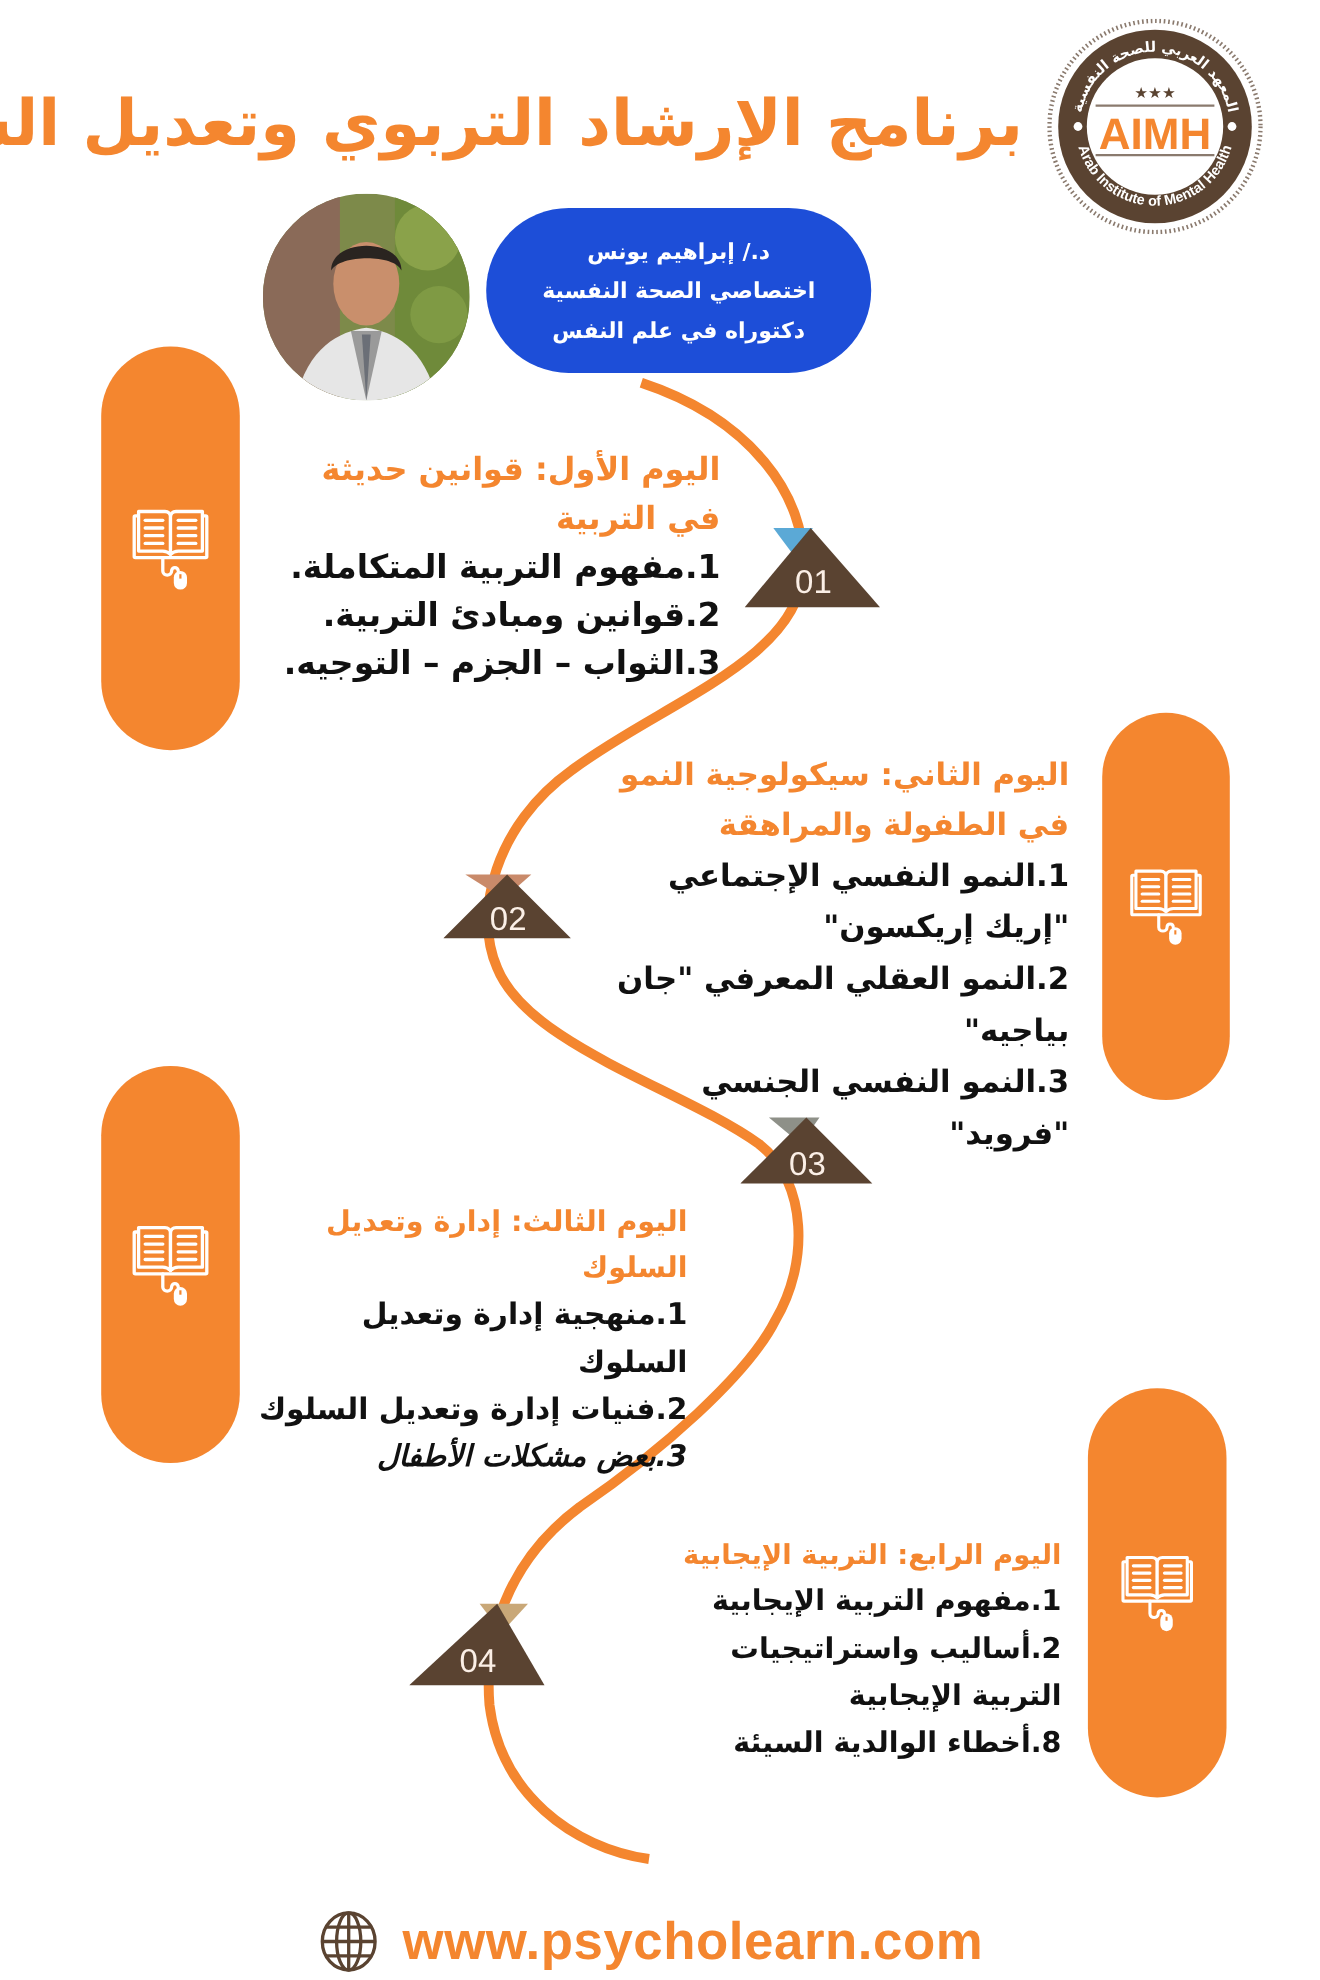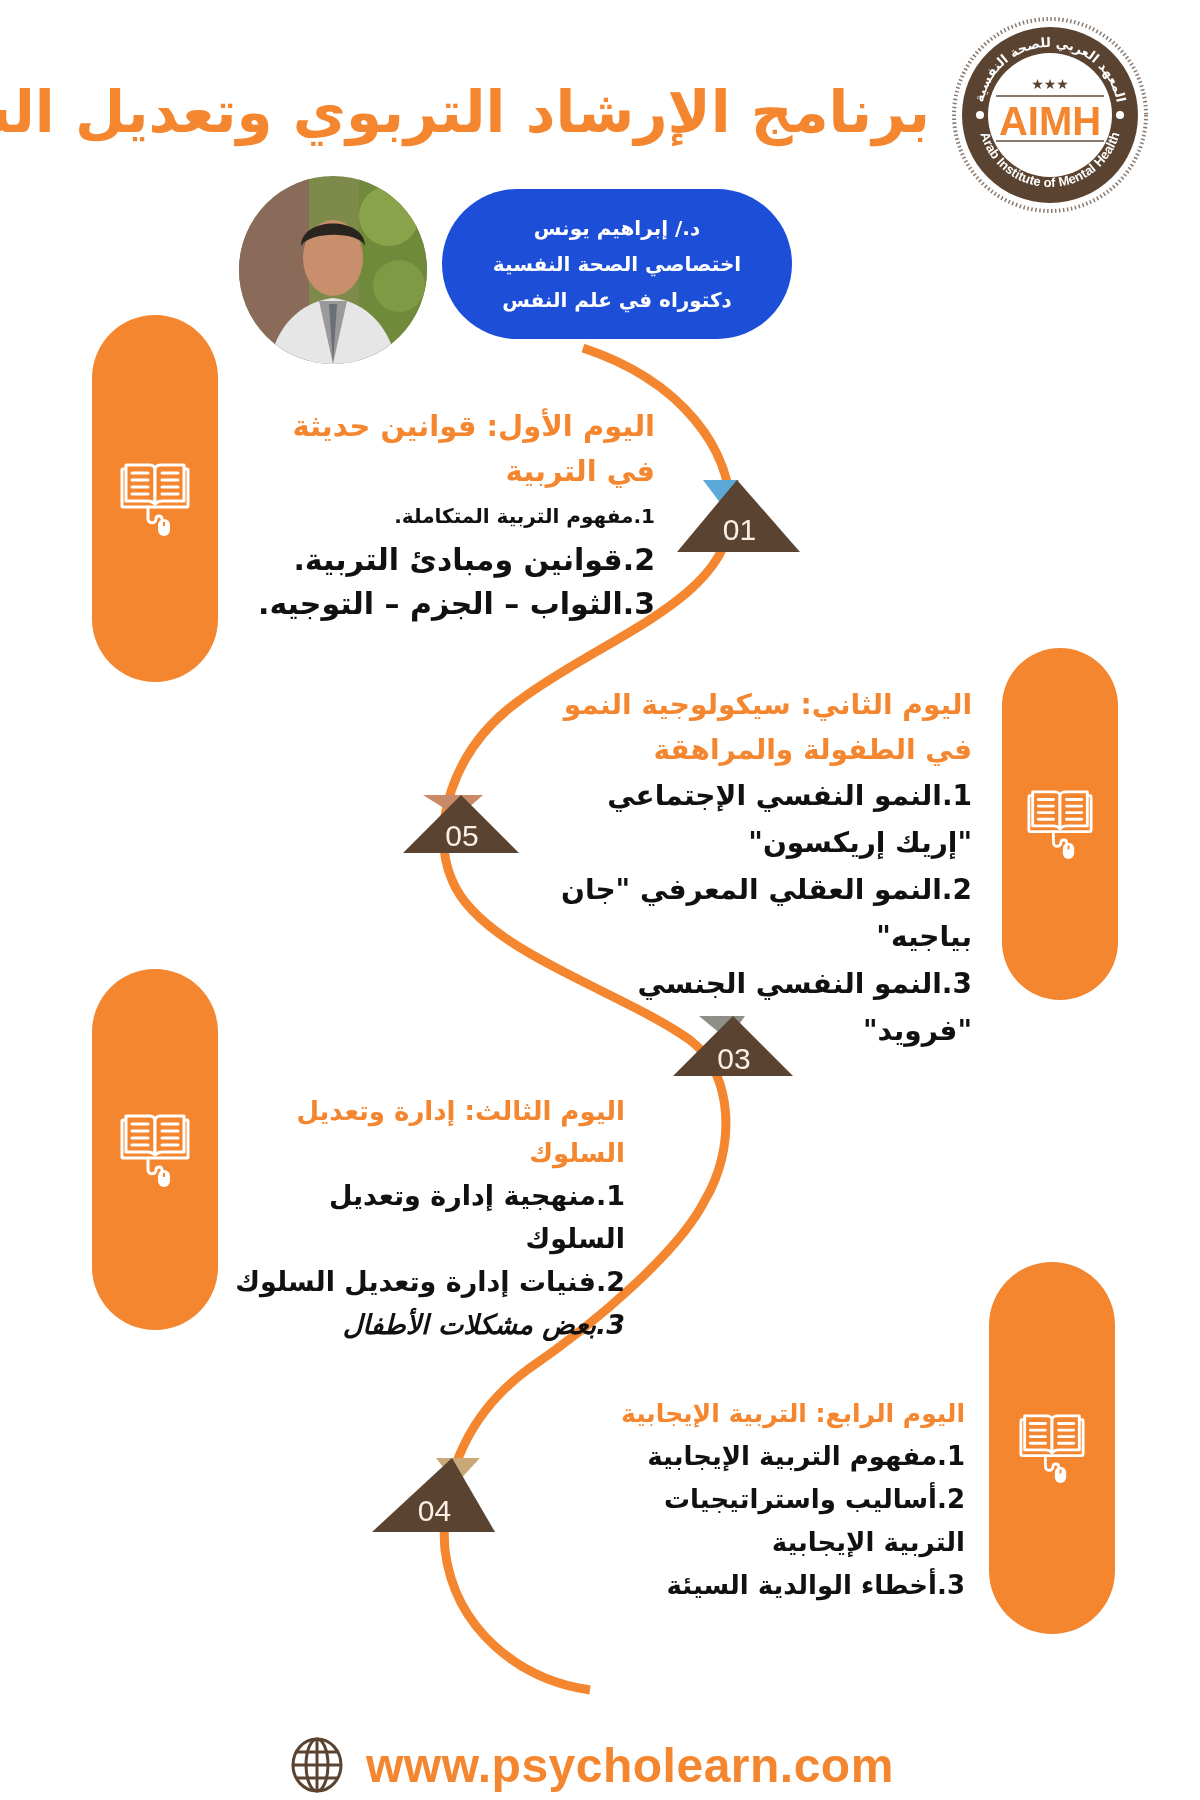--- a/index.html
+++ b/index.html
@@ -96,21 +96,21 @@
   </defs>
 </svg>
 
 <div class="abs pill" style="left:92px;top:315px;width:126px;height:367px;">
   <svg width="70" height="80">
       <use href="#bookMouse"></use>
     </svg>
 </div>
 <div class="abs day-block" style="left:250px;top:404px;width:405px;">
   <p class="day-heading" style="font-size:29px;line-height:45px;">اليوم الأول: قوانين حديثة في التربية</p>
-  <p class="day-item" style="font-size:20px;line-height:44px;">1.مفهوم التربية المتكاملة.</p>
+  <p class="day-item" style="font-size:30px;line-height:44px;">1.مفهوم التربية المتكاملة.</p>
   <p class="day-item" style="font-size:30px;line-height:44px;">2.قوانين ومبادئ التربية.</p>
   <p class="day-item" style="font-size:30px;line-height:44px;">3.الثواب – الجزم – التوجيه.</p>
 </div>
 <div class="abs marker" style="left:677px;top:478px;">
   <svg width="125" height="75" viewBox="0 0 125 75">
     <polygon points="26,2 62,2 44,26" fill="#5BA9D6"></polygon>
     <polygon points="60,2 123,74 0,74" fill="#5A4331"></polygon>
   </svg>
   <span class="marker-num">01</span>
 </div>
@@ -124,21 +124,21 @@
   <p class="day-heading" style="font-size:28px;line-height:45px;">اليوم الثاني: سيكولوجية النمو في الطفولة والمراهقة</p>
   <p class="day-item" style="font-size:28px;line-height:47px;">1.النمو النفسي الإجتماعي "إريك إريكسون"</p>
   <p class="day-item" style="font-size:28px;line-height:47px;">2.النمو العقلي المعرفي "جان بياجيه"</p>
   <p class="day-item" style="font-size:28px;line-height:47px;">3.النمو النفسي الجنسي "فرويد"</p>
 </div>
 <div class="abs marker" style="left:403px;top:793px;width:118px;height:62px;">
   <svg width="118" height="62" viewBox="0 0 118 62">
     <polygon points="20,2 80,2 55,24" fill="#C98A6A"></polygon>
     <polygon points="58,2 116,60 0,60" fill="#5A4331"></polygon>
   </svg>
-  <span class="marker-num" style="bottom:2px;">05</span>
+  <span class="marker-num" style="bottom:2px;">02</span>
 </div>
 
 <div class="abs pill" style="left:92px;top:969px;width:126px;height:361px;">
   <svg width="70" height="80">
       <use href="#bookMouse"></use>
     </svg>
 </div>
 <div class="abs day-block" style="left:220px;top:1090px;width:405px;">
   <p class="day-heading" style="font-size:26px;line-height:42px;">اليوم الثالث: إدارة وتعديل السلوك</p>
   <p class="day-item" style="font-size:27px;line-height:43px;">1.منهجية إدارة وتعديل السلوك</p>
@@ -155,21 +155,21 @@
 
 <div class="abs pill" style="left:989px;top:1262px;width:126px;height:372px;">
   <svg width="66" height="76">
       <use href="#bookMouse"></use>
     </svg>
 </div>
 <div class="abs day-block" style="left:585px;top:1393px;width:380px;">
   <p class="day-heading" style="font-size:25px;line-height:42px;">اليوم الرابع: التربية الإيجابية</p>
   <p class="day-item" style="font-size:26px;line-height:43px;">1.مفهوم التربية الإيجابية</p>
   <p class="day-item" style="font-size:26px;line-height:43px;">2.أساليب واستراتيجيات التربية الإيجابية</p>
-  <p class="day-item" style="font-size:26px;line-height:43px;">3.أخطاء الوالدية السيئة</p>
+  <p class="day-item" style="font-size:26px;line-height:43px;">8.أخطاء الوالدية السيئة</p>
 </div>
 <div class="abs marker" style="left:372px;top:1456px;width:125px;height:78px;">
   <svg width="125" height="78" viewBox="0 0 125 78">
     <polygon points="64,2 108,2 84,28" fill="#C9A878"></polygon>
     <polygon points="80,2 123,76 0,76" fill="#5A4331"></polygon>
   </svg>
   <span class="marker-num" style="bottom:6px;">04</span>
 </div>
 
 <div class="abs footer">

